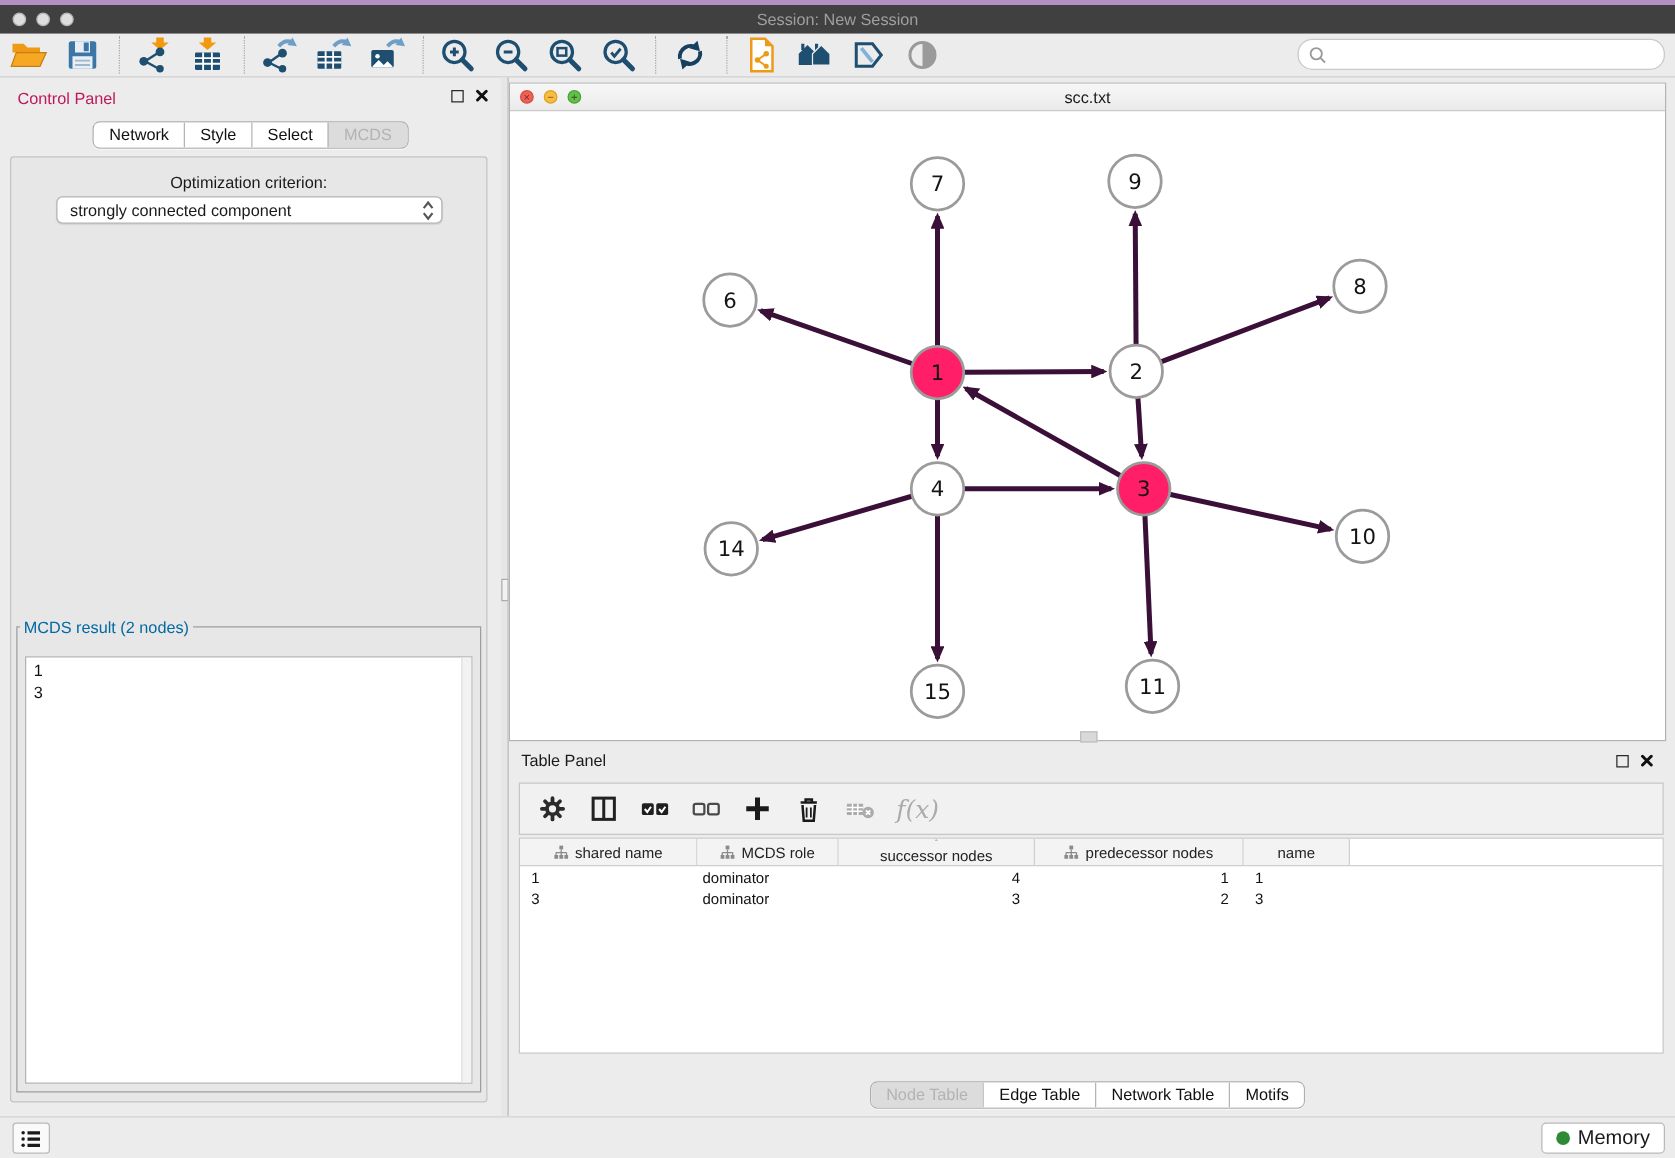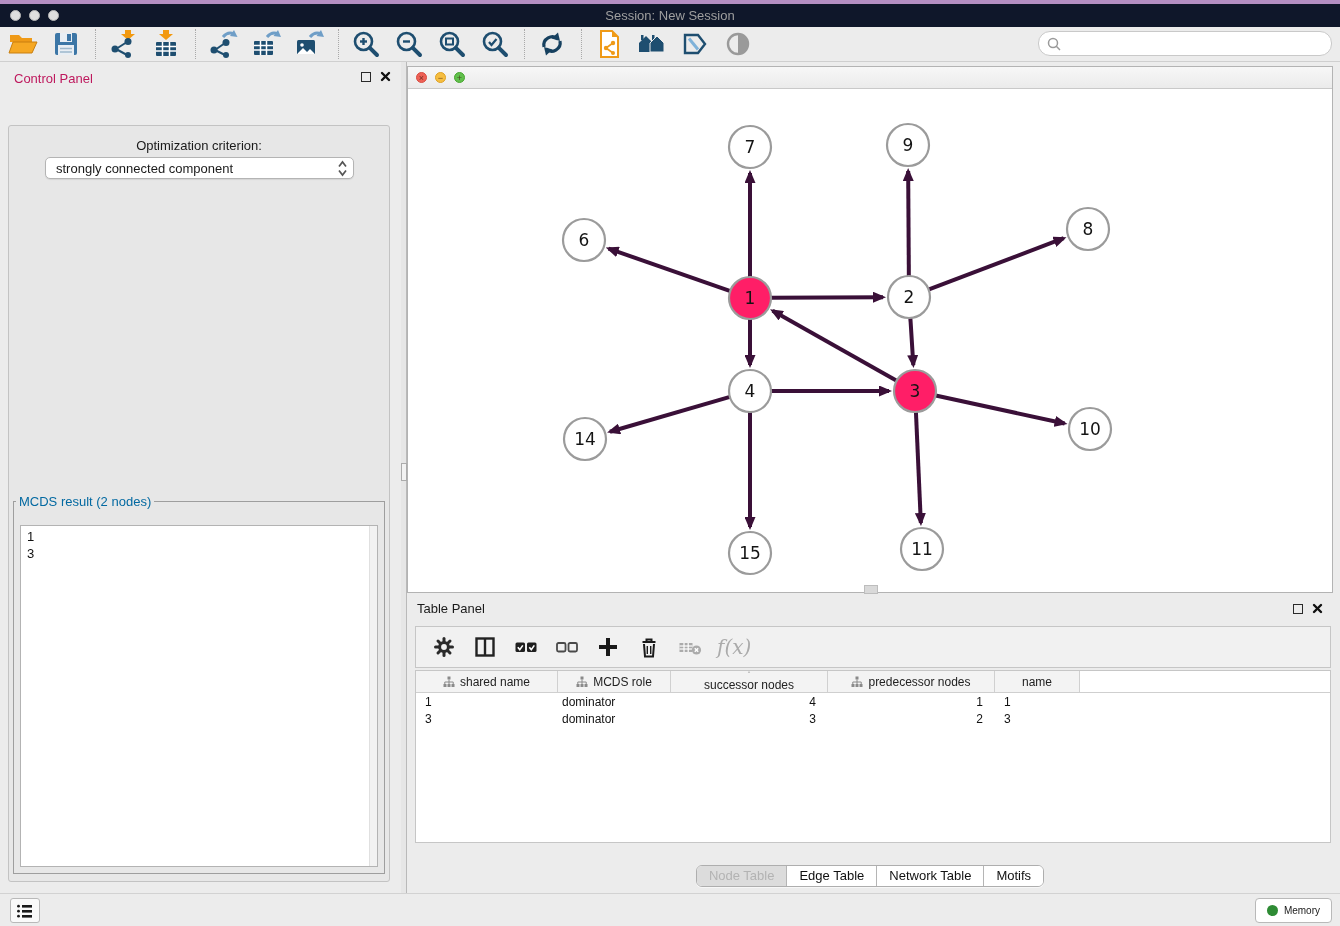--- a/index.html
+++ b/index.html
@@ -7,21 +7,21 @@
   body {
     font-family:"Liberation Sans", sans-serif;
     background:#ececec;
     position:relative;
     overflow:hidden;
     font-size:13px;
     color:#1a1a1a;
   }
   
   .top-strip { position:absolute; left:0; top:0; width:1340px; height:4px; background:#b48fc2; }
-  .titlebar { position:absolute; left:0; top:4px; width:1340px; height:23px; background:#0f172a; }
+  .titlebar { position:absolute; left:0; top:4px; width:1340px; height:23px; background:#404040; }
   .traffic { position:absolute; top:6px; display:flex; gap:8px; left:10px; }
   .light { width:11px; height:11px; border-radius:50%; border:1px solid #b5b5b5; background:#dedede;
            font-size:9px; line-height:9px; text-align:center; color:rgba(0,0,0,.55); }
   .titlebar .title { position:absolute; left:0; right:0; top:4px; text-align:center; color:#9f9f9f; font-size:13px; }
   .toolbar { position:absolute; left:0; top:27px; width:1340px; height:35px; background:#ececec;
              border-bottom:1px solid #cfcfcf; display:flex; align-items:center; padding-left:5px; }
   .tbtn { width:36px; height:32px; display:flex; align-items:center; justify-content:center; margin-right:7px; }
   .tsep { width:0; height:30px; border-left:1px dotted #a9a9a9; margin:0 9px 0 4px; }
   .searchbox { position:absolute; right:8px; top:4px; width:294px; height:25px; background:#fff;
                border:1px solid #c9c9c9; border-radius:12px; display:flex; align-items:center; padding-left:7px; }
@@ -67,40 +67,40 @@
   .net-titlebar .title { position:absolute; left:0; right:0; top:3px; text-align:center; font-size:13px; color:#1c1c1c; }
   #graph-svg { display:block; }
   #graph-svg text { font:17px "DejaVu Sans", sans-serif; fill:#141414; text-anchor:middle; }
   .net-grip { position:absolute; left:456px; bottom:-2px; width:14px; height:9px; background:#d9d9d9; border:1px solid #bdbdbd; }
   
   .table-panel { position:absolute; left:407px; top:597px; width:926px; height:293px; }
   .tp-header { position:relative; height:28px; }
   .tp-header .ph-title { position:absolute; left:10px; top:4px; }
   .tp-toolbar { position:absolute; left:8px; top:29px; width:916px; height:42px; background:#f1f1f1;
                 border:1px solid #c6c6c6; display:flex; align-items:center; gap:15px; padding-left:14px; }
-  .tp-ico { width:26px; height:26px; display:flex; align-items:center; justify-content:flex-end; }
+  .tp-ico { width:26px; height:26px; display:flex; align-items:center; justify-content:flex-start; }
   .fx-label { font-family:"DejaVu Serif", serif; font-style:italic; color:#ababab; font-size:20px; }
   .data-table { position:absolute; left:8px; top:73px; width:916px; height:173px; background:#fff;
                 border:1px solid #c6c6c6; overflow:hidden; }
   .thead { display:flex; height:22px; border-bottom:1px solid #cfcfcf; }
   .th { background:#f3f3f3; border-right:1px solid #d0d0d0; display:flex; align-items:center;
         justify-content:center; gap:5px; font-size:12px; color:#222; }
   .th-fill { flex:1; background:#fff; }
   .trow { display:flex; height:17px; align-items:center; font-size:12px; color:#111; }
   .td { overflow:hidden; white-space:nowrap; }
   .td.l { text-align:left; padding-left:9px; }
   .td.l2 { text-align:left; padding-left:4px; }
   .td.r { text-align:right; padding-right:12px; }
   .tp-tabs { position:absolute; left:0; right:0; top:268px; display:flex; justify-content:center; }
   
   .statusbar { position:absolute; left:0; top:893px; width:1340px; height:33px; background:#ececec; border-top:1px solid #d2d2d2; }
   .list-btn { position:absolute; left:10px; top:4px; width:30px; height:25px; background:#fafafa;
               border:1px solid #b9b9b9; border-radius:3px; display:flex; align-items:center; justify-content:center; }
   .memory-btn { position:absolute; right:8px; top:4px; height:25px; background:#fff; border:1px solid #b9b9b9;
-                border-radius:4px; display:flex; align-items:center; gap:6px; padding:0 11px; font-size:10px; }
+                border-radius:4px; display:flex; align-items:center; gap:6px; padding:0 11px; font-size:16px; }
   .mem-dot { width:11px; height:11px; border-radius:50%; background:#2e8b34; }
 </style>
 </head>
 <body>
 
 <div class="top-strip"></div>
 <div class="titlebar">
   <div class="traffic">
     <div class="light"></div>
     <div class="light"></div>
@@ -277,20 +277,28 @@
     <span class="panel-icons">
       <span class="float-box"></span>
       <svg width="11" height="11" viewBox="0 0 11 11">
           <g stroke="#111" stroke-width="2.4" stroke-linecap="round">
             <line x1="2" y1="2" x2="9" y2="9"></line>
             <line x1="9" y1="2" x2="2" y2="9"></line>
           </g>
         </svg>
     </span>
   </div>
+  <div class="tabbar-wrap">
+    <div class="segmented">
+      <div class="segment">Network</div>
+      <div class="segment">Style</div>
+      <div class="segment">Select</div>
+      <div class="segment selected">MCDS</div>
+    </div>
+  </div>
   <div class="cp-content">
     <div class="opt-label">Optimization criterion:</div>
     <div class="criterion-select">
       <span class="val">strongly connected component</span>
       <svg width="9" height="17" viewBox="0 0 9 17">
           <path d="M1 6.5 L4.5 2 L8 6.5" fill="none" stroke="#555" stroke-width="1.7"></path>
           <path d="M1 10.5 L4.5 15 L8 10.5" fill="none" stroke="#555" stroke-width="1.7"></path>
         </svg>
     </div>
     <fieldset class="mcds-group" style="position:absolute;">
@@ -310,20 +318,21 @@
   <div class="grip"></div>
 </div>
 
 <div class="network-window">
   <div class="net-titlebar">
     <div class="net-traffic">
       <div class="nlight red">×</div>
       <div class="nlight yellow">−</div>
       <div class="nlight green">+</div>
     </div>
+    <div class="title">scc.txt</div>
   </div>
   <svg id="graph-svg" width="924" height="503" viewBox="0 0 924 503">
     <defs>
       <marker id="arrowhead" markerWidth="13" markerHeight="11" refX="10" refY="5.5" orient="auto" markerUnits="userSpaceOnUse">
         <path id="arrowhead-path" d="M0,0 L13,5.5 L0,11 Z" fill="#3a1038"></path>
       </marker>
     </defs>
   <line x1="342" y1="189" x2="342" y2="84" stroke="#3a1038" stroke-width="4" marker-end="url(#arrowhead)"></line>
       <line x1="323.1192891575921" y1="202.40312512735147" x2="200.54492409513023" y2="159.5759373344431" stroke="#3a1038" stroke-width="4" marker-end="url(#arrowhead)"></line>
       <line x1="361.999604457761" y1="208.87421632416502" x2="475.0005142049107" y2="208.16351877858546" stroke="#3a1038" stroke-width="4" marker-end="url(#arrowhead)"></line>

